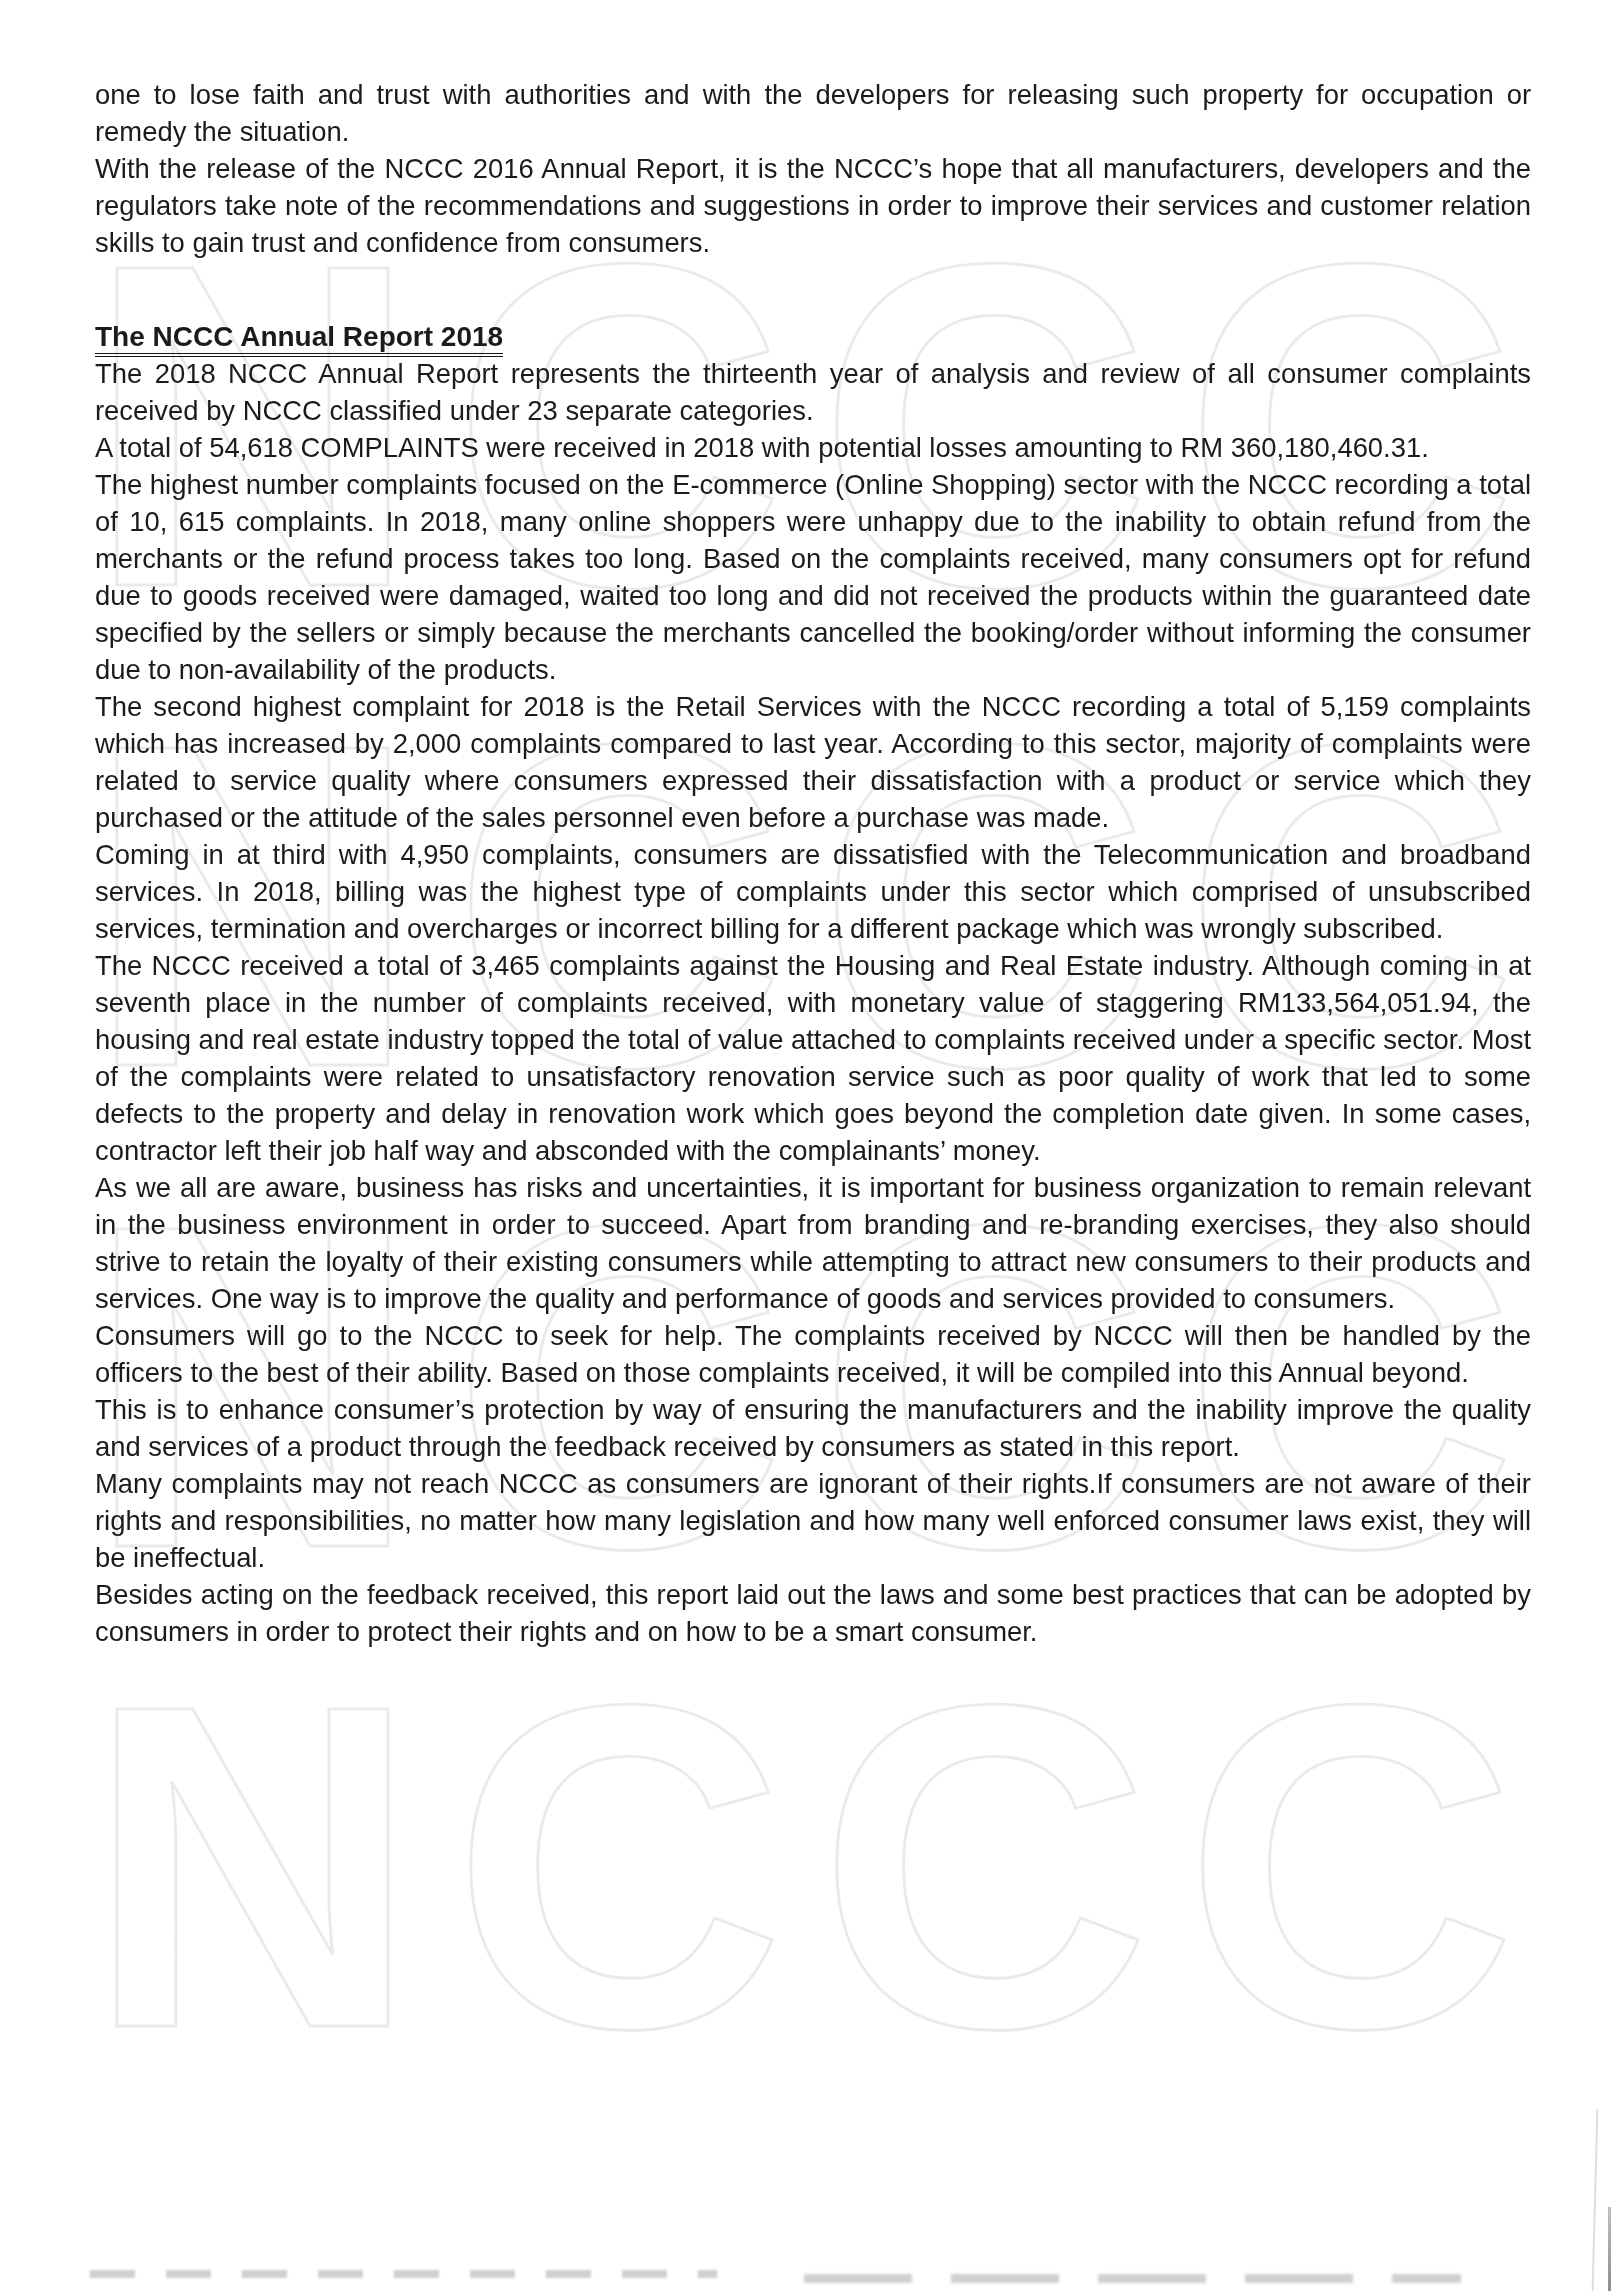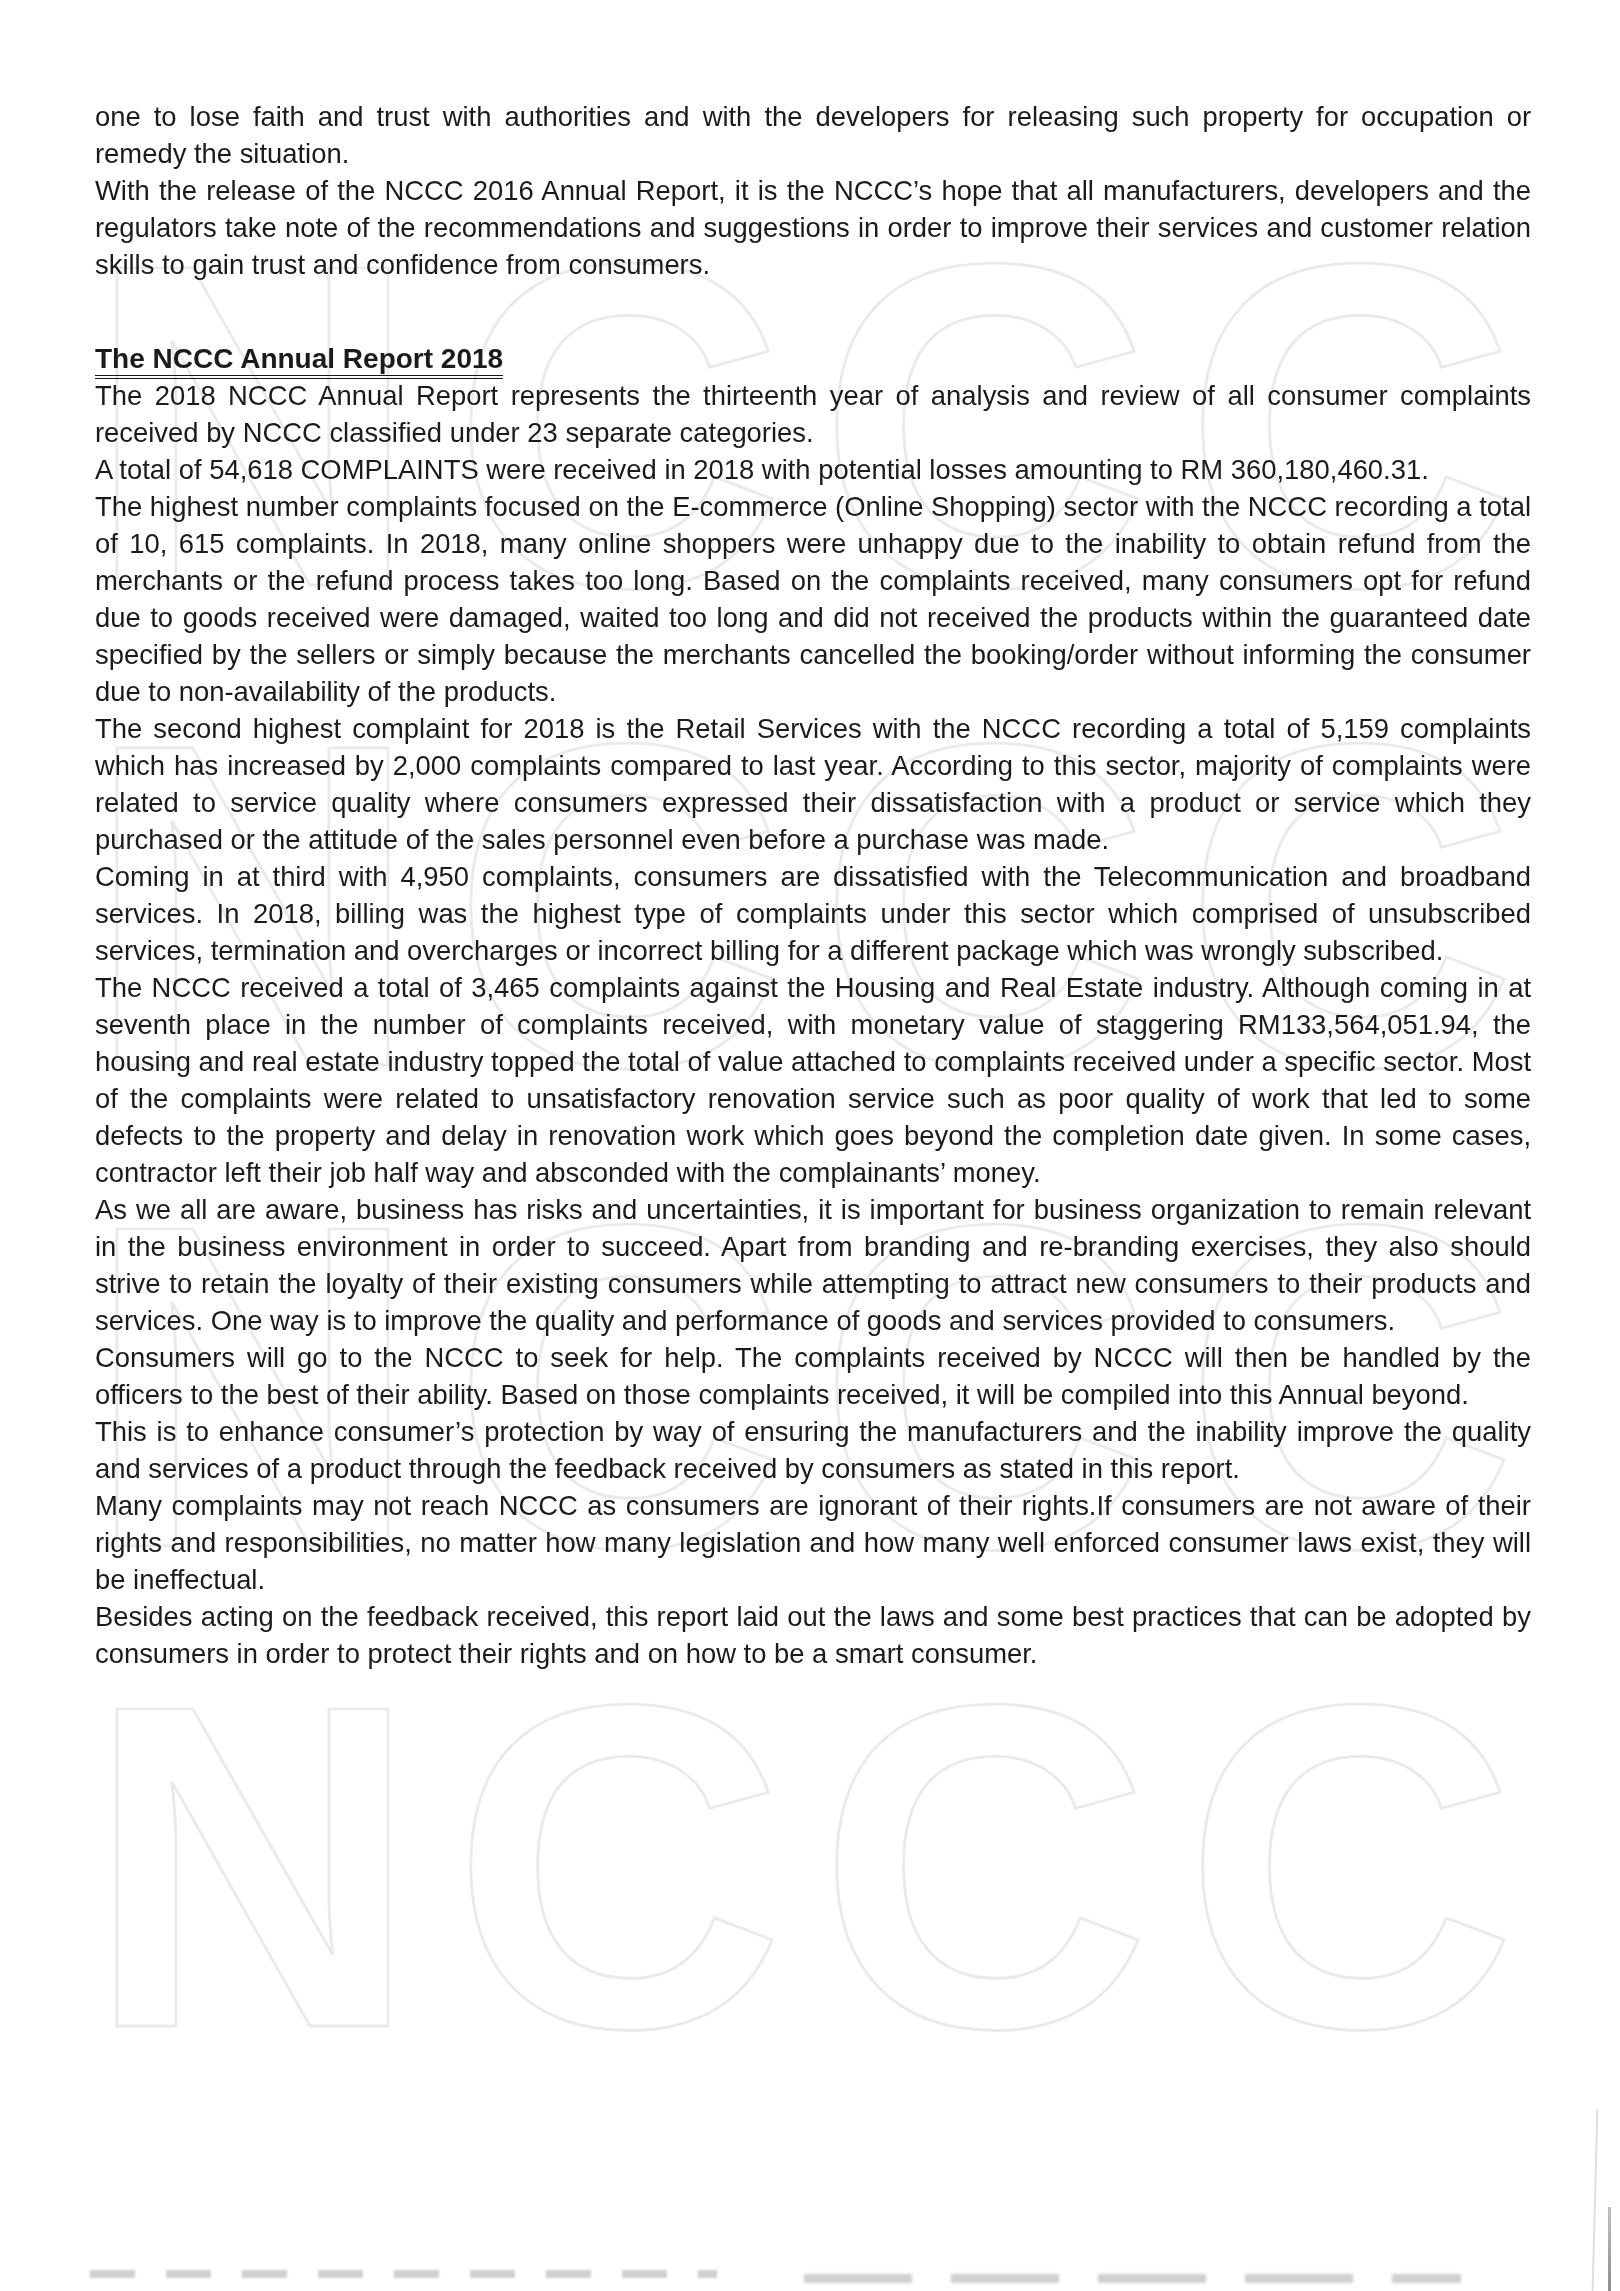--- a/index.html
+++ b/index.html
@@ -36,21 +36,21 @@
     white-space: nowrap;
     color: transparent;
     -webkit-text-stroke: 2.9px #e7e7e7;
     opacity: 0.85;
     user-select: none;
   }
   
   .content {
     position: absolute;
     left: 95px;
-    top: 98px;
+    top: 76px;
     width: 1436px;
     z-index: 1;
     font-size: 27.4px;
     line-height: 37px;
     text-align: justify;
   }
   .content p {
     margin: 0;
     text-align: justify;
   }

